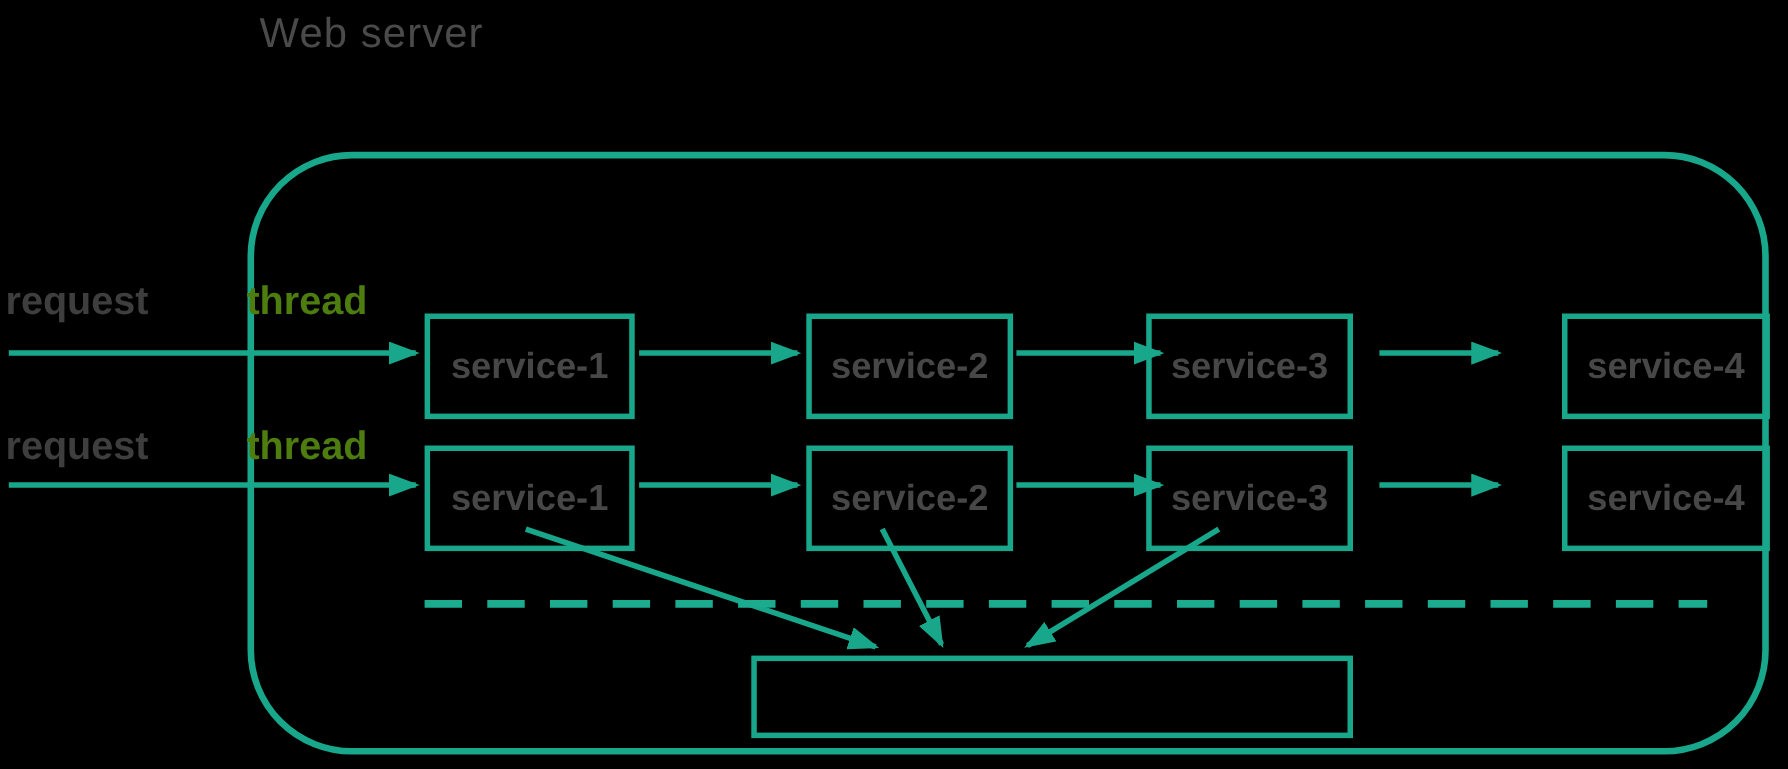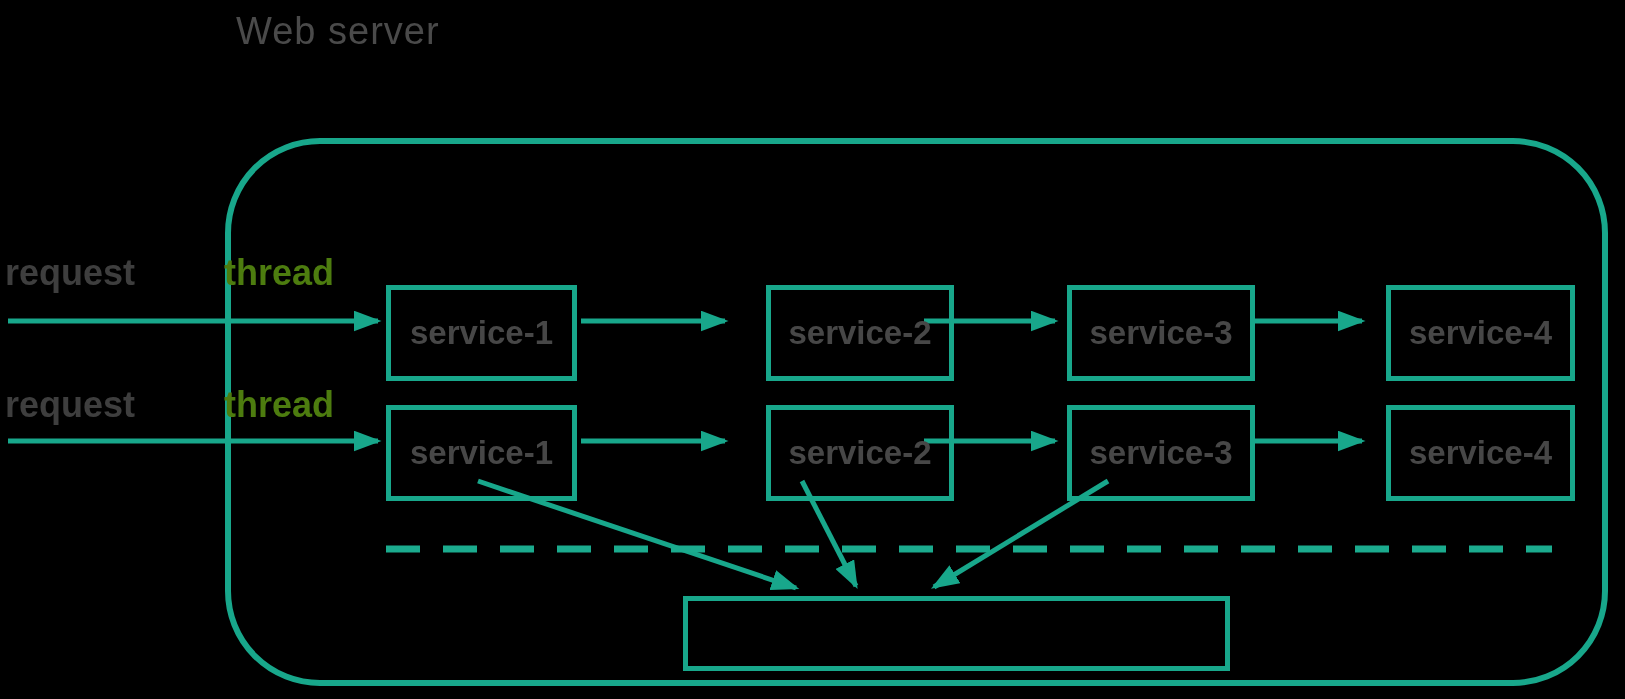--- a/index.html
+++ b/index.html
@@ -20,23 +20,23 @@
   .lbl.thread{color:#4d7c0f;left:224px;}
   .row1lbl{top:255px;}
   .row2lbl{top:387px;}
   .svc{
     position:absolute;height:96px;border:5px solid #18a78b;box-sizing:border-box;
     display:flex;align-items:center;justify-content:center;
     font-size:33px;font-weight:700;color:#474747;white-space:nowrap;
   }
   .r1{top:285px;} .r2{top:405px;}
   .c1{left:386px;width:191px;}
-  .c2{left:766px;width:188px;justify-content:center;}
-  .c3{left:1067px;width:188px;}
-  .c4{left:1386px;width:189px;}
+  .c2{left:733px;width:188px;justify-content:center;}
+  .c3{left:1042px;width:188px;}
+  .c4{left:1420px;width:189px;}
   .pool{
     position:absolute;left:683px;top:596px;width:547px;height:75px;
     border:5px solid #18a78b;box-sizing:border-box;
   }
   .annotation{
     position:absolute;left:1028px;top:551px;font-size:36px;font-weight:700;
     color:#c21212;line-height:1.1;white-space:nowrap;
   }
   svg.connectors{position:absolute;left:0;top:0;width:1625px;height:699px;}
   svg .ln{stroke:#18a78b;stroke-width:5;fill:none;}

